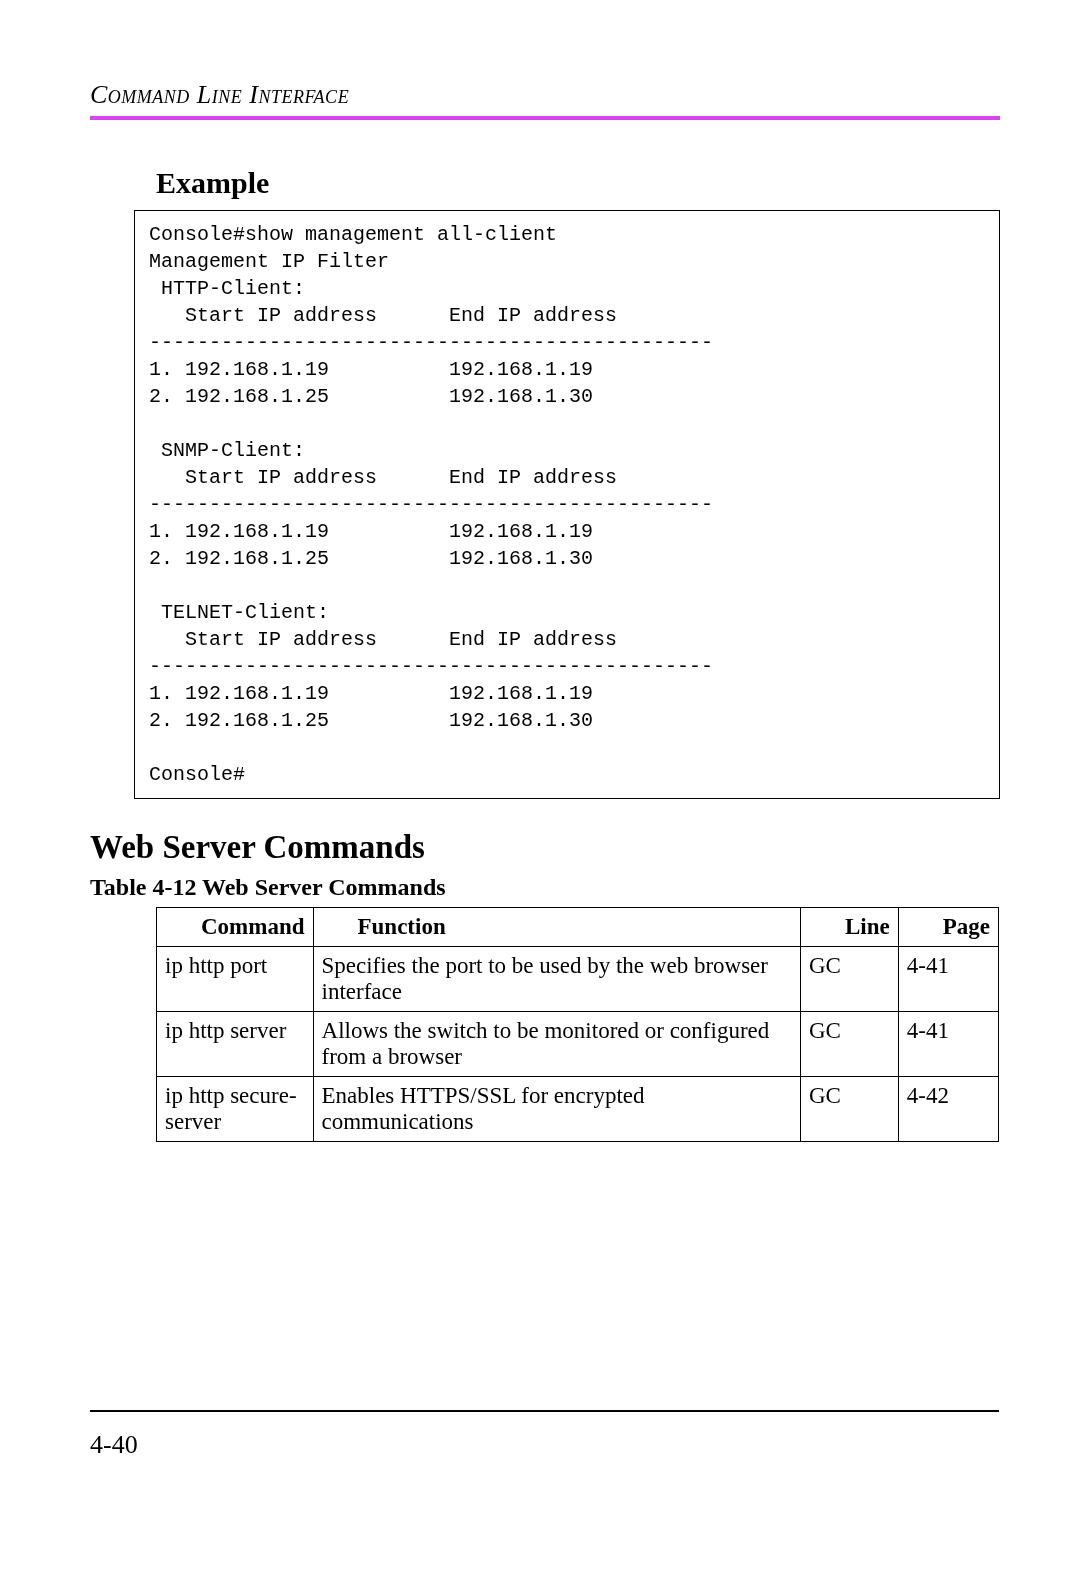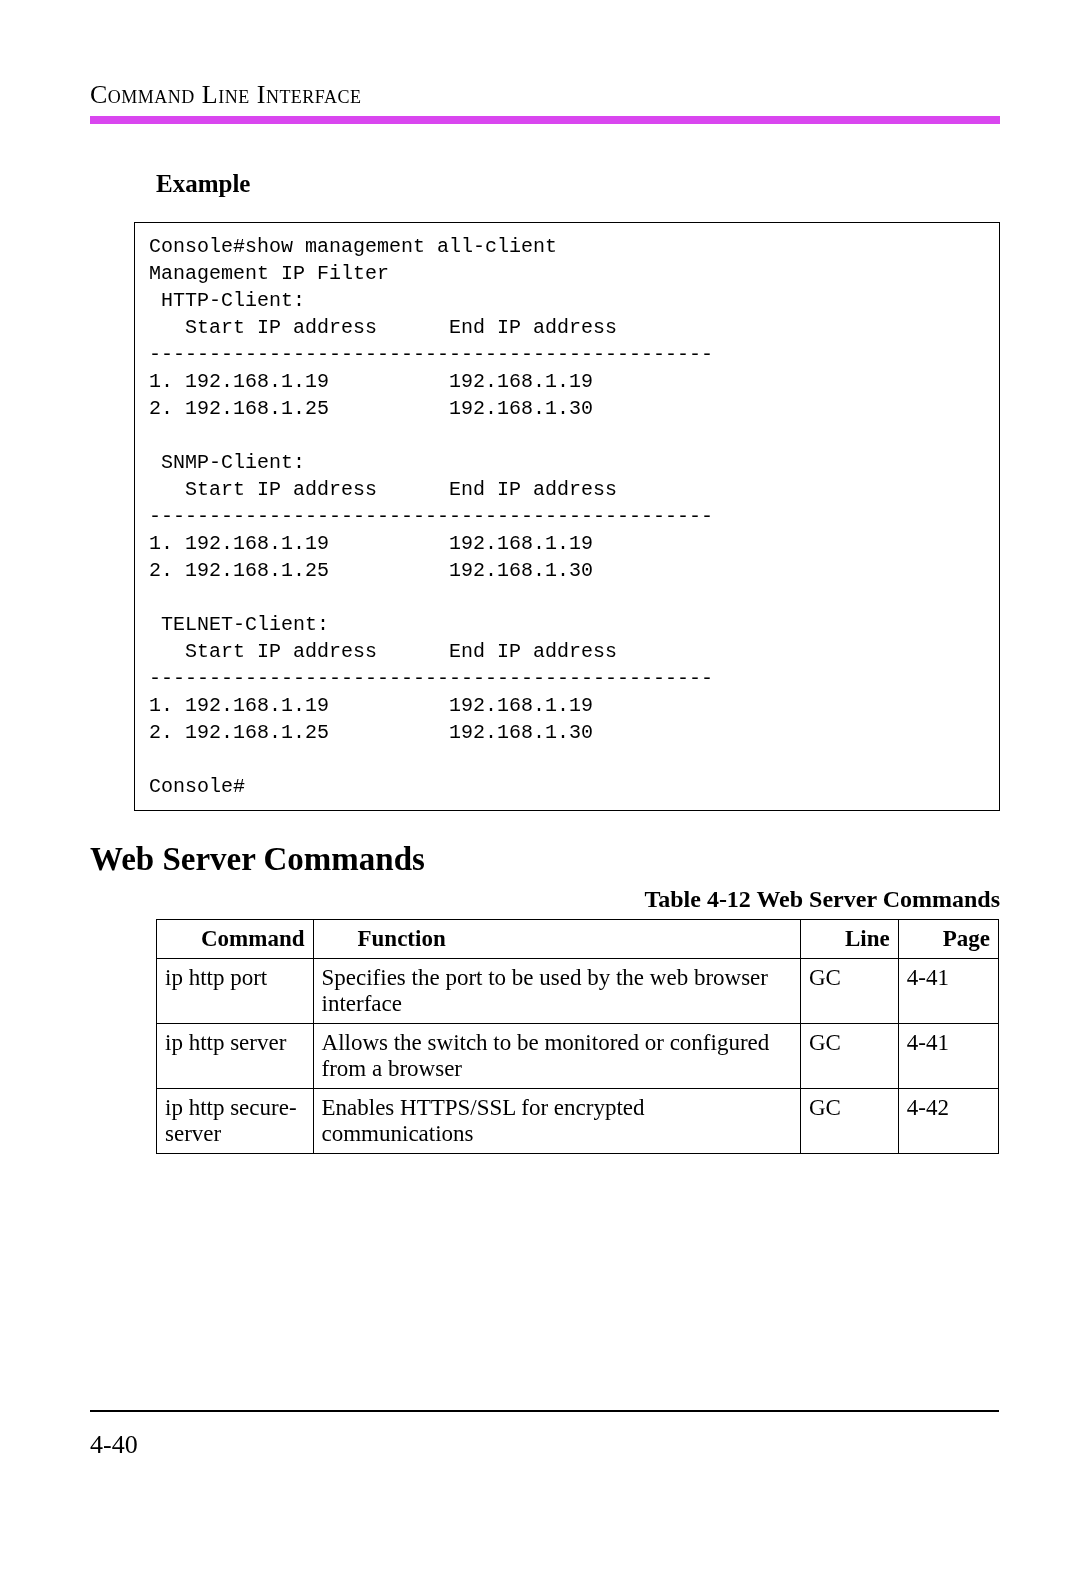--- a/index.html
+++ b/index.html
@@ -14,50 +14,51 @@
     box-sizing: border-box;
   }
   .page {
     padding: 80px 80px 0 90px;
     box-sizing: border-box;
     width: 1080px;
     height: 1570px;
     position: relative;
   }
   .running-head {
+    font-style: italic;
     font-variant: small-caps;
     font-size: 26px;
     letter-spacing: 0.5px;
-    border-bottom: 8px solid #d946ef;
+    border-bottom: 4px solid #d946ef;
     padding-bottom: 6px;
     margin-bottom: 46px;
   }
   .example-heading {
     font-weight: bold;
-    font-size: 25px;
-    margin: 0 0 24px 66px;
+    font-size: 30px;
+    margin: 0 0 10px 66px;
   }
   .codebox {
     border: 1px solid #000;
     margin: 0 0 30px 44px;
     padding: 10px 14px 10px 14px;
     font-family: "Courier New", Courier, monospace;
     font-size: 20px;
     line-height: 1.35;
     white-space: pre;
   }
   .section-heading {
     font-weight: bold;
     font-size: 33px;
     margin: 20px 0 4px 0;
   }
   .table-caption {
     font-weight: bold;
     font-size: 24px;
-    text-align: right;
+    text-align: left;
     margin: 8px 0 6px 0;
   }
   table.cmd {
     border-collapse: collapse;
     width: 843px;
     margin-left: 66px;
     font-size: 23px;
   }
   table.cmd th, table.cmd td {
     border: 1px solid #000;

